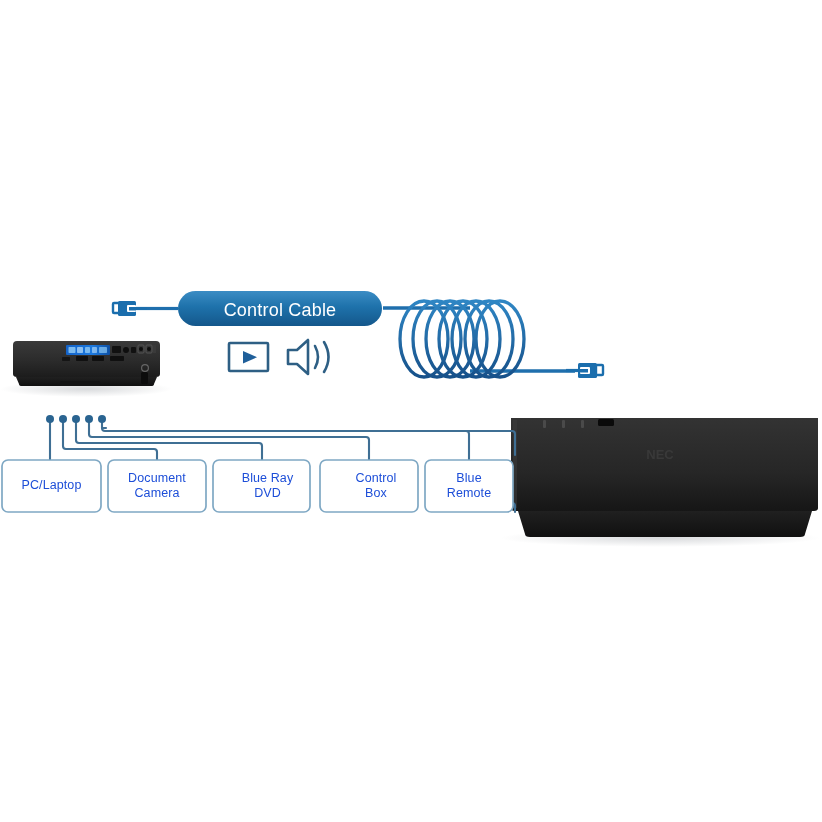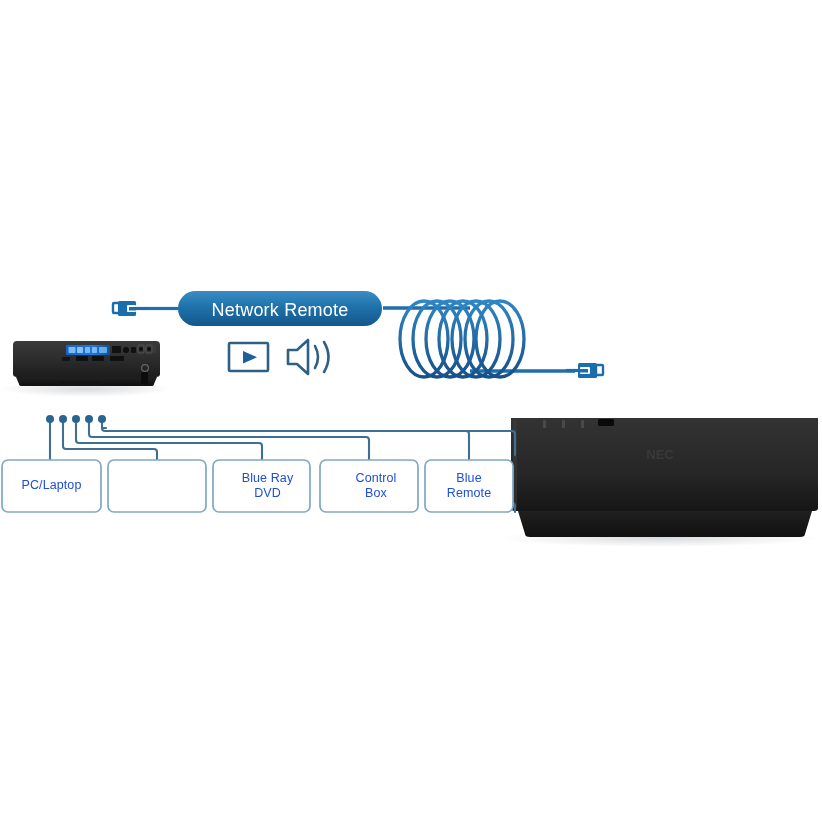--- a/index.html
+++ b/index.html
@@ -211,23 +211,25 @@
 
     <g>
       <rect x="2" y="460" width="99" height="52" rx="6" fill="#ffffff" stroke="#7fa8c4" stroke-width="1.7"></rect>
       <rect x="108" y="460" width="98" height="52" rx="6" fill="#ffffff" stroke="#7fa8c4" stroke-width="1.7"></rect>
       <rect x="213" y="460" width="97" height="52" rx="6" fill="#ffffff" stroke="#7fa8c4" stroke-width="1.7"></rect>
       <rect x="320" y="460" width="98" height="52" rx="6" fill="#ffffff" stroke="#7fa8c4" stroke-width="1.7"></rect>
       <rect x="425" y="460" width="88" height="52" rx="6" fill="#ffffff" stroke="#7fa8c4" stroke-width="1.7"></rect>
     </g>
   </svg>
 
-  <div class="pill-label" style="left:178px; top:300px; width:204px;">Network Remote</div>
+  <div class="pill-label" style="left:178px; top:300px; width:204px;">Control Cable</div>
 
   <div class="box-label" style="left:2px;   top:478px; width:99px;">PC/Laptop</div>
+  <div class="box-label" style="left:108px; top:471px; width:98px;">Document
+Camera</div>
   <div class="box-label" style="left:213px; top:471px; width:109px;">Blue Ray
 DVD</div>
   <div class="box-label" style="left:320px; top:471px; width:112px;">Control
 Box</div>
   <div class="box-label" style="left:425px; top:471px; width:88px;">Blue
 Remote</div>
 
 </div>
 
 </body></html>

